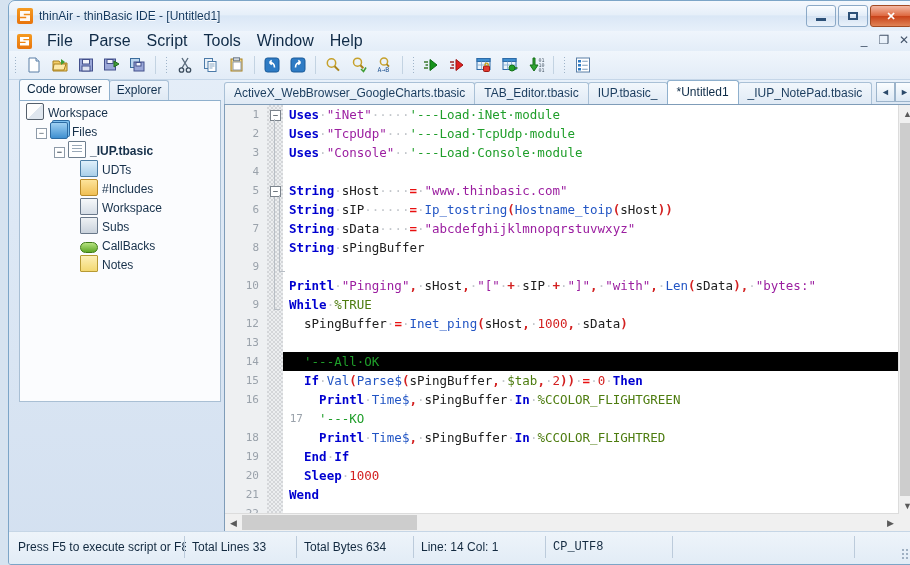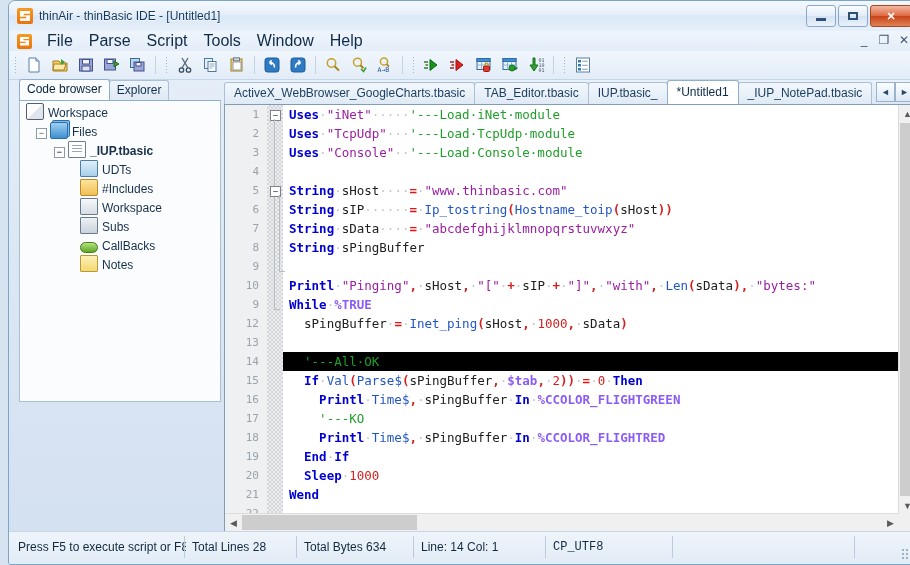--- a/index.html
+++ b/index.html
@@ -176,21 +176,21 @@
     height:19px;line-height:19px;
   }
   .codetext{padding-left:6px;}
   .k{color:#0000d0;font-weight:bold;}
   .s{color:#9b1ea0;}                        
   .c{color:#1f9e2a;}                        
   .n{color:#d32020;}                        
   .op{color:#d32020;font-weight:bold;}
   .eq{color:#e81010;font-weight:bold;}
   .fn{color:#2255c4;}                       
-  .cst{color:#8b5cf6;font-weight:bold;}     
+  .cst{color:#4d7c0f;font-weight:normal;}     
   .id{color:#202020;}
   .dot{color:#c2c6cb;}
   .par{color:#d32020;font-weight:bold;}
   .caret{
     position:absolute;left:6px;top:2px;width:1px;height:15px;background:#000;
   }
   
   .foldbox{
     position:absolute;left:3px;width:9px;height:9px;border:1px solid #7c848d;background:#fff;
     font-family:"DejaVu Sans Mono",monospace;font-size:9px;line-height:8px;text-align:center;color:#3b4550;
@@ -512,21 +512,21 @@
         <div class="lnum" style="top: 114px;">7</div>
         <div class="lnum" style="top: 133px;">8</div>
         <div class="lnum" style="top: 152px;">9</div>
         <div class="lnum" style="top: 171px;">10</div>
         <div class="lnum" style="top: 190px;">9</div>
         <div class="lnum" style="top: 209px;">12</div>
         <div class="lnum" style="top: 228px;">13</div>
         <div class="lnum" style="top: 247px;">14</div>
         <div class="lnum" style="top: 266px;">15</div>
         <div class="lnum" style="top: 285px;">16</div>
-        <div class="lnum" style="top: 304px;">17</div>
+        <div class="lnum" style="top: 304px; padding-left: 44px;">17</div>
         <div class="lnum" style="top: 323px;">18</div>
         <div class="lnum" style="top: 342px;">19</div>
         <div class="lnum" style="top: 361px;">20</div>
         <div class="lnum" style="top: 380px;">21</div>
         <div class="lnum" style="top: 399px;">22</div>
       </div>
     <div class="foldcol">
       <div class="foldbox" style="top:5px">−</div>
       <div class="foldline" style="top:14px;height:190px"></div>
       <div class="foldbox" style="top:81px">−</div>
@@ -568,21 +568,21 @@
       <div class="hsb-arrow">◀</div>
       <div class="hsb-thumb" style="width:175px"></div>
       <div class="hsb-arrow" style="position:absolute;right:0;">▶</div>
     </div>
     <div class="corner"></div>
   </div>
 
   <div class="statusbar">
     <div class="sbcell" style="left:4px;width:168px;">Press F5 to execute script or F8 to start script in debu</div>
     <div class="sbsep" style="left:175px"></div>
-    <div class="sbcell" style="left:178px;width:105px;">Total Lines 28</div>
+    <div class="sbcell" style="left:178px;width:105px;">Total Lines 33</div>
     <div class="sbsep" style="left:287px"></div>
     <div class="sbcell" style="left:290px;width:110px;">Total Bytes 634</div>
     <div class="sbsep" style="left:404px"></div>
     <div class="sbcell" style="left:407px;width:125px;">Line: 14 Col: 1</div>
     <div class="sbsep" style="left:536px"></div>
     <div class="sbcell" style="left:539px;width:120px;font-family:Liberation Mono, monospace;">CP_UTF8</div>
     <div class="sbsep" style="left:663px"></div>
     <div class="sbsep" style="left:845px"></div>
     <div class="sizegrip"></div>
   </div>

